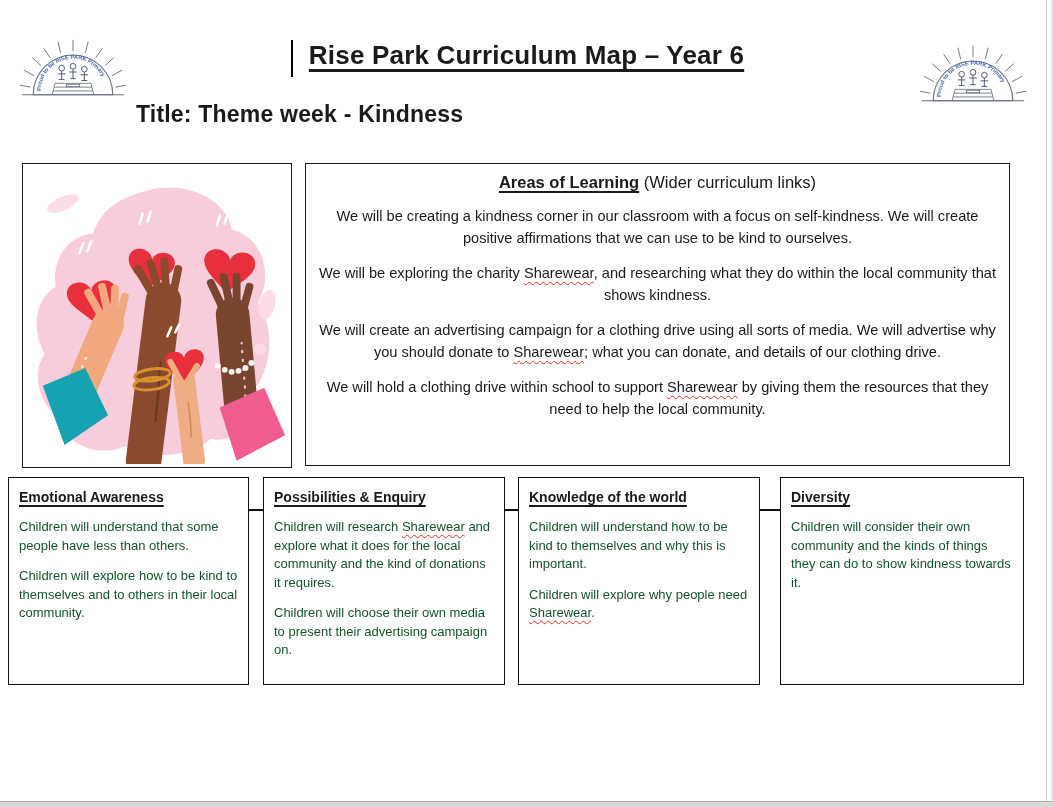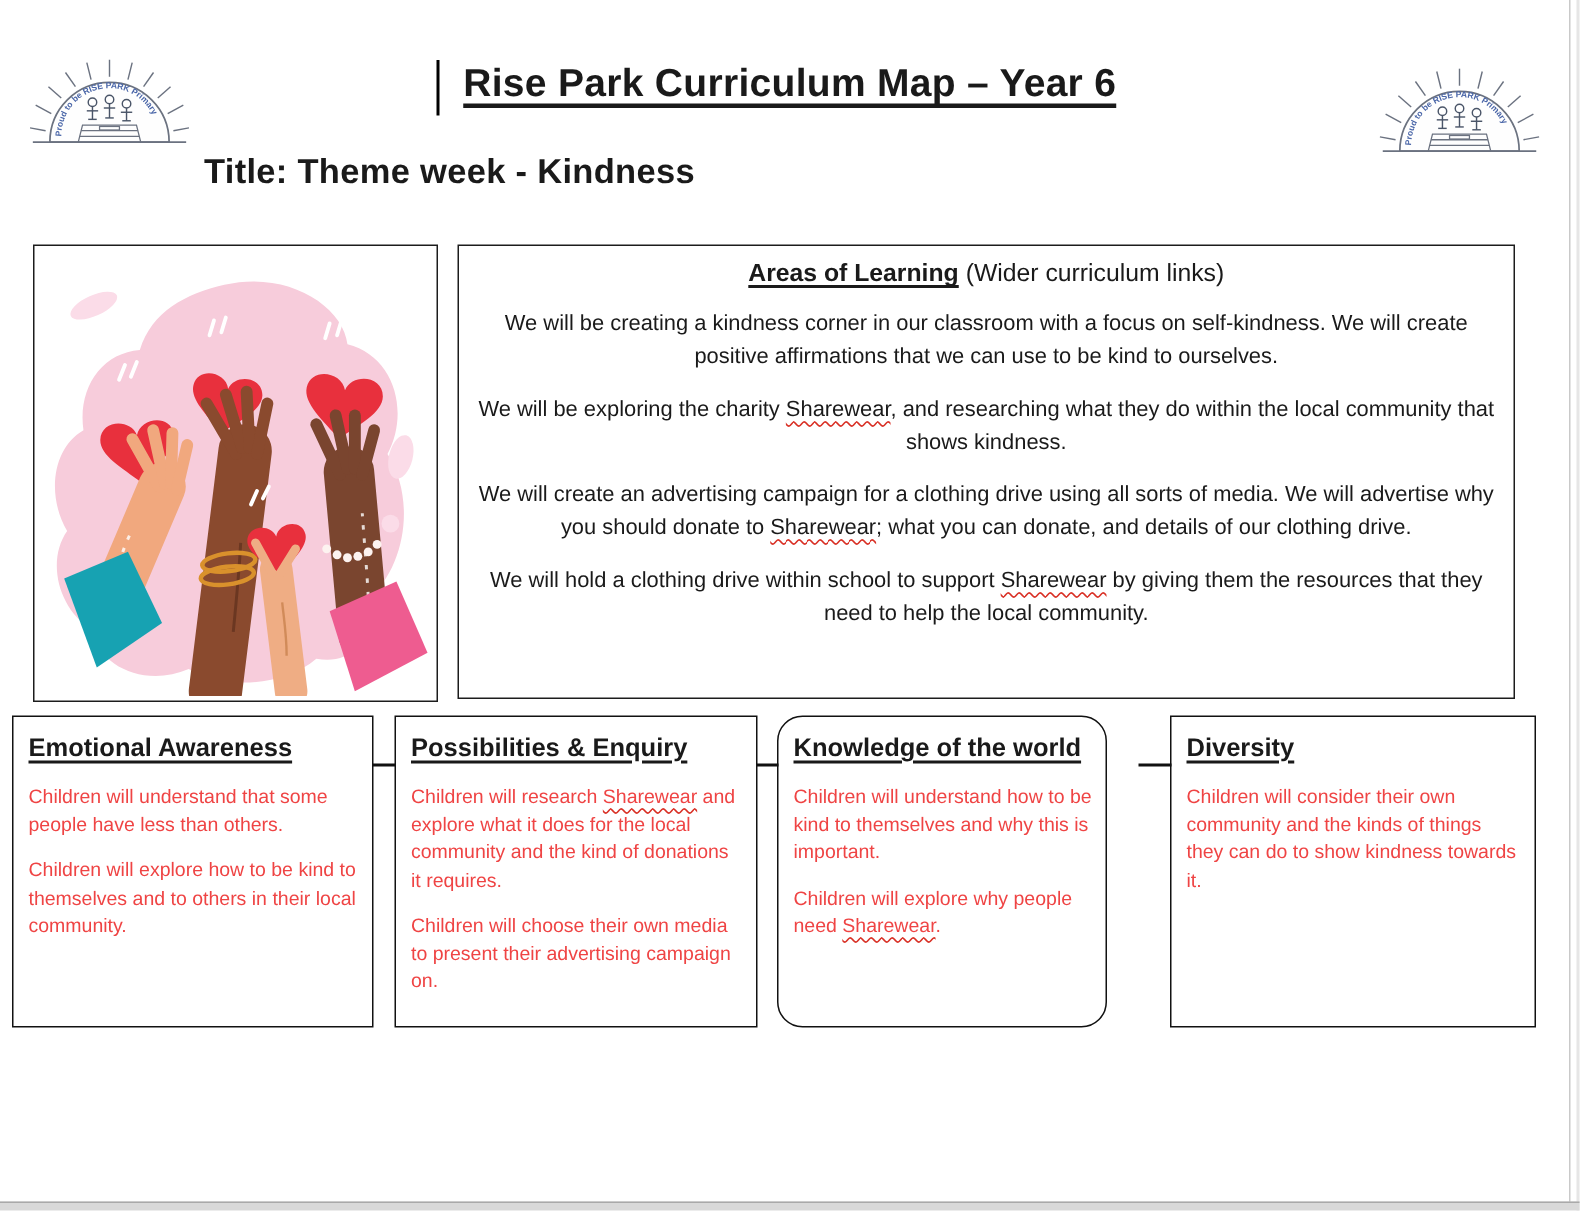--- a/index.html
+++ b/index.html
@@ -28,25 +28,25 @@
   .areas-box{position:absolute;left:305px;top:163px;width:705px;height:303px;border:1.6px solid #1c1c1c;background:#fff;box-sizing:border-box;padding:9px 12px;text-align:center;}
   .areas-heading{margin:0 0 8px 0;font-size:16.5px;}
   .areas-heading .hd{font-weight:bold;text-decoration:underline;text-decoration-thickness:1.5px;text-underline-offset:3px;}
   .areas-heading .hs{font-weight:normal;}
   .areas-box .paras p{margin:13px 0 0 0;font-size:14.6px;line-height:22px;}
 
   
   .info-box{position:absolute;top:477px;height:208px;border:1.7px solid #111;background:#fff;box-sizing:border-box;padding:9px 9px 9px 10px;}
   .pos1{left:8px;width:241px;}
   .pos2{left:263px;width:242px;}
-  .pos3{left:518px;width:220px;border-radius:17px;}
+  .pos3{left:518px;width:242px;}
   .pos4{left:780px;width:244px;}
-  .info-box h3{margin:2px 0 13px 0;font-size:17px;font-weight:bold;
+  .info-box h3{margin:2px 0 13px 0;font-size:14px;font-weight:bold;
     text-decoration:underline;text-decoration-thickness:1.6px;text-underline-offset:3px;}
-  .info-box .paras p{margin:0 0 12px 0;font-size:13px;line-height:18.5px;color:#ef4444;}
+  .info-box .paras p{margin:0 0 12px 0;font-size:13px;line-height:18.5px;color:#14532d;}
 
   .connector{position:absolute;top:509px;height:1.6px;background:#111;}
   .conn1{left:248px;width:16px;}
   .conn2{left:504px;width:15px;}
   .conn3{left:759px;width:22px;}
 
   
   .sq{text-decoration:underline;text-decoration-style:wavy;text-decoration-color:#d93025;
       text-decoration-thickness:1px;text-underline-offset:2.5px;text-decoration-skip-ink:none;}
 </style>

